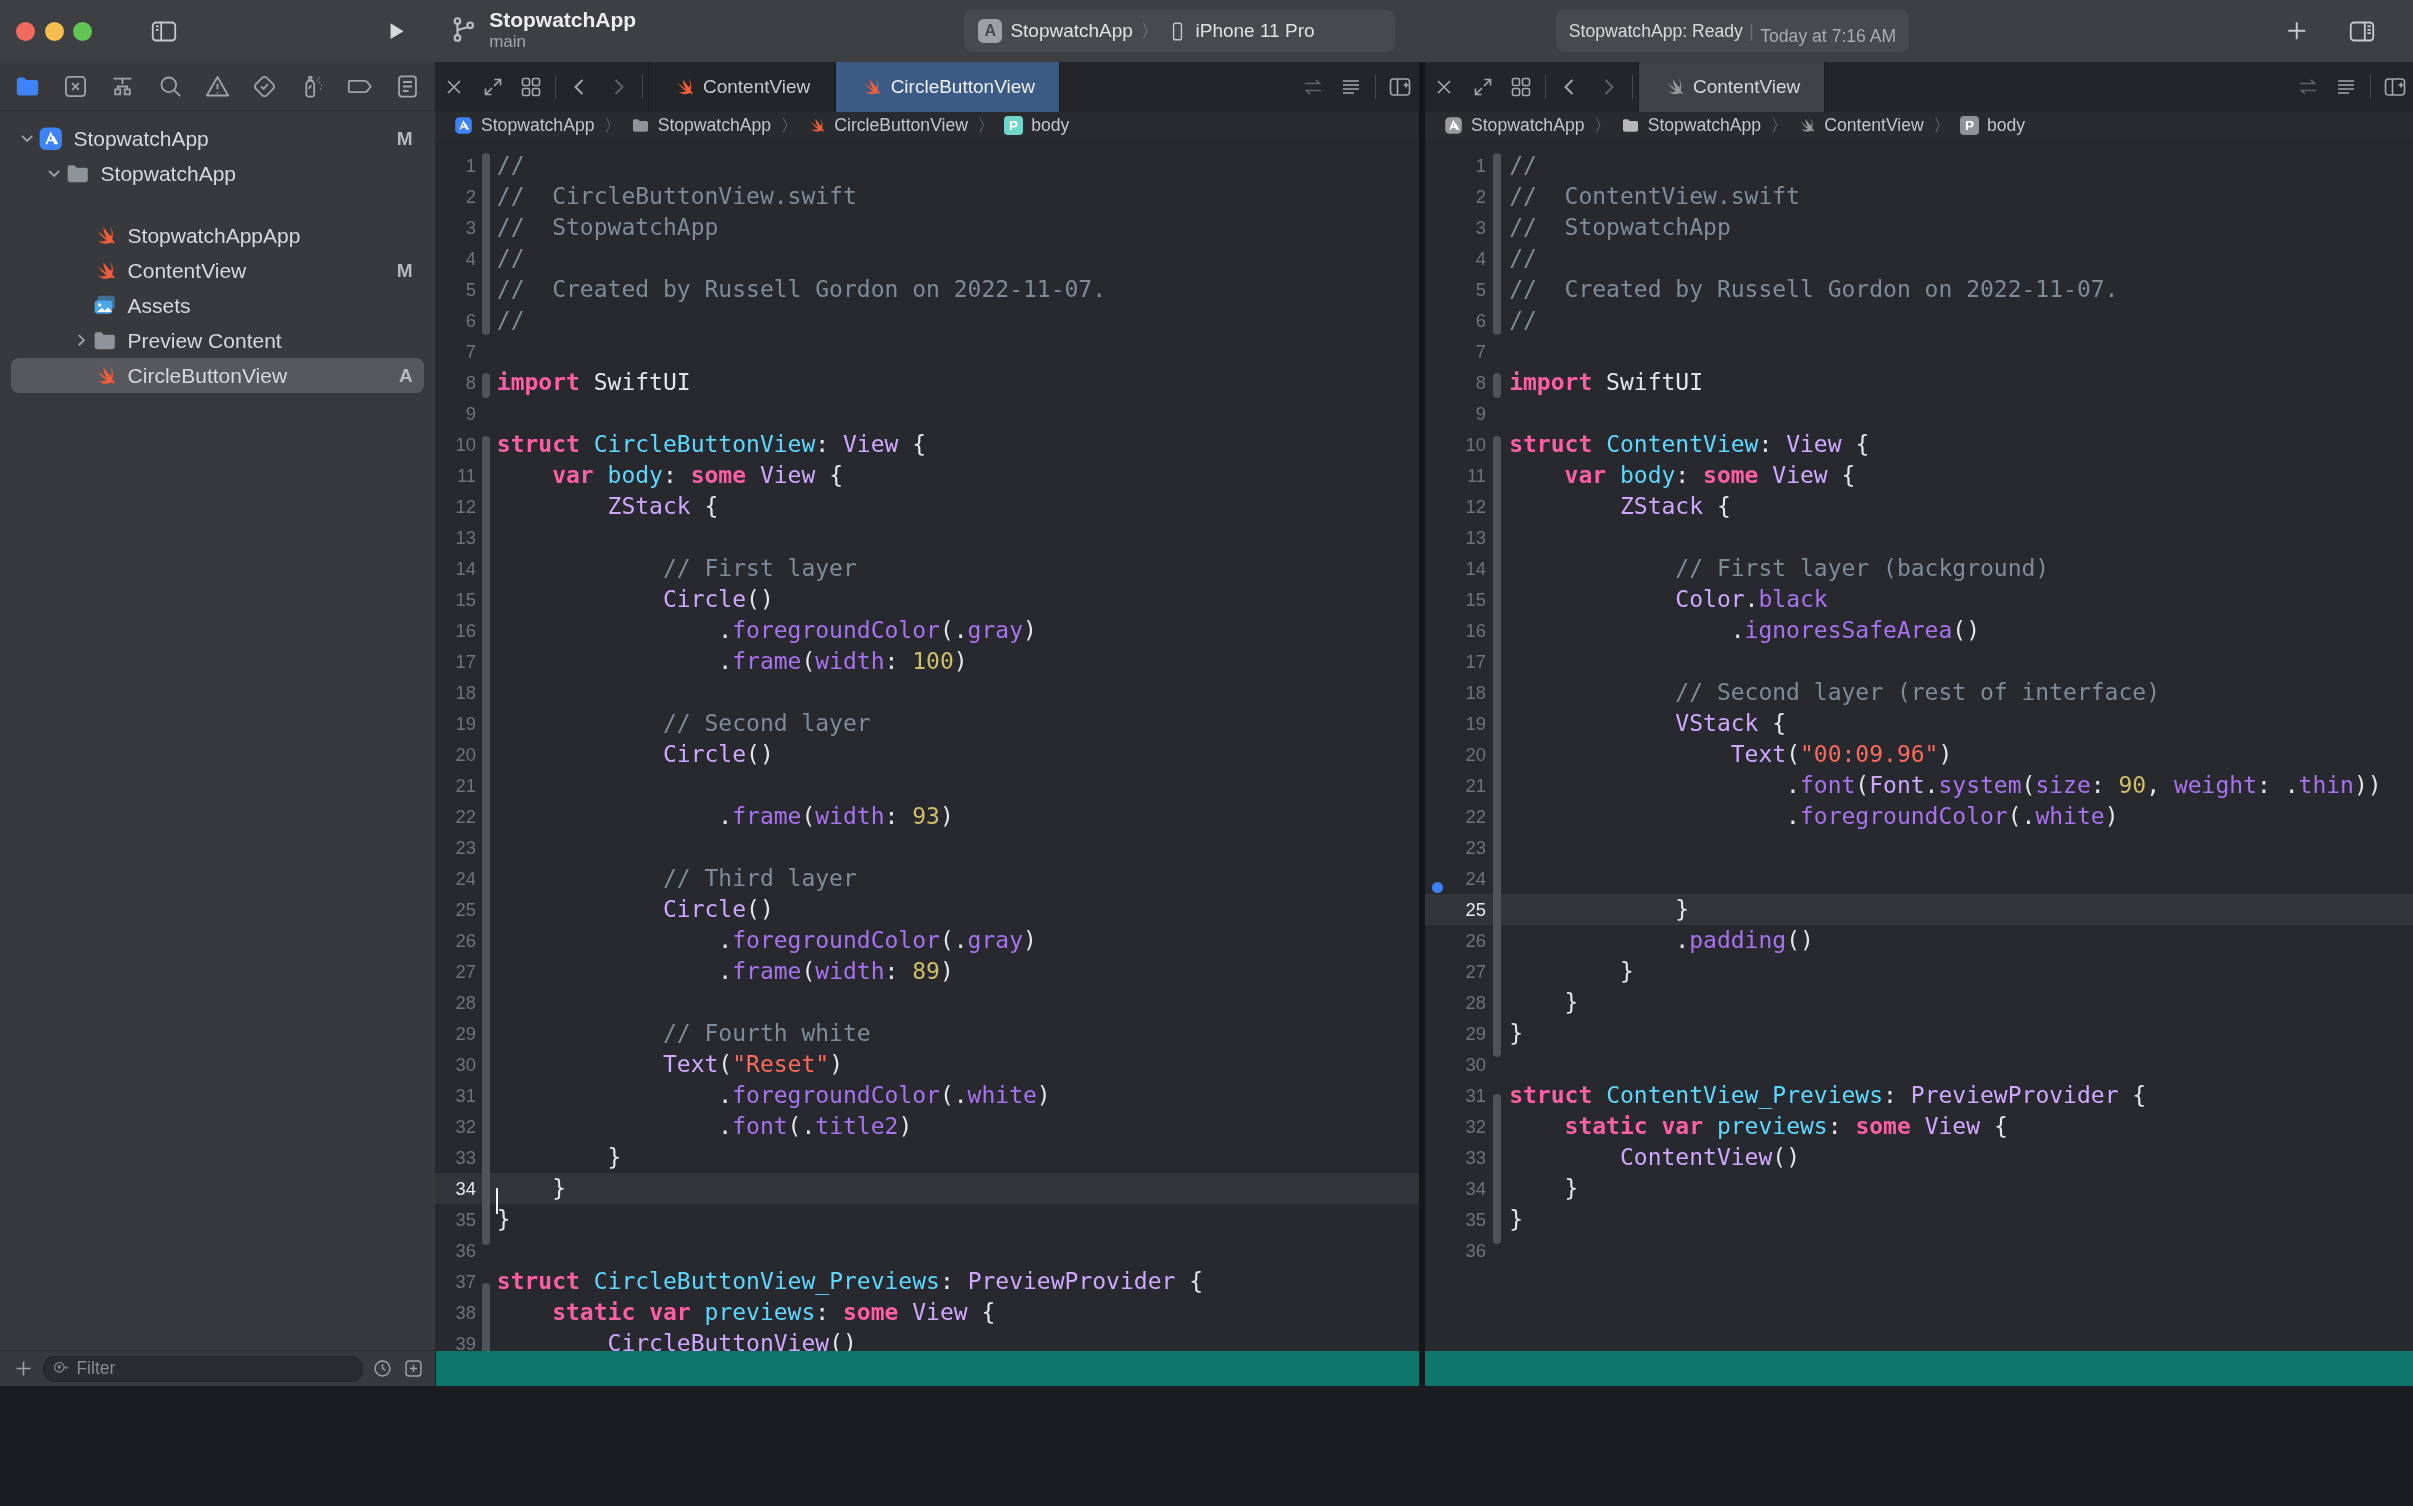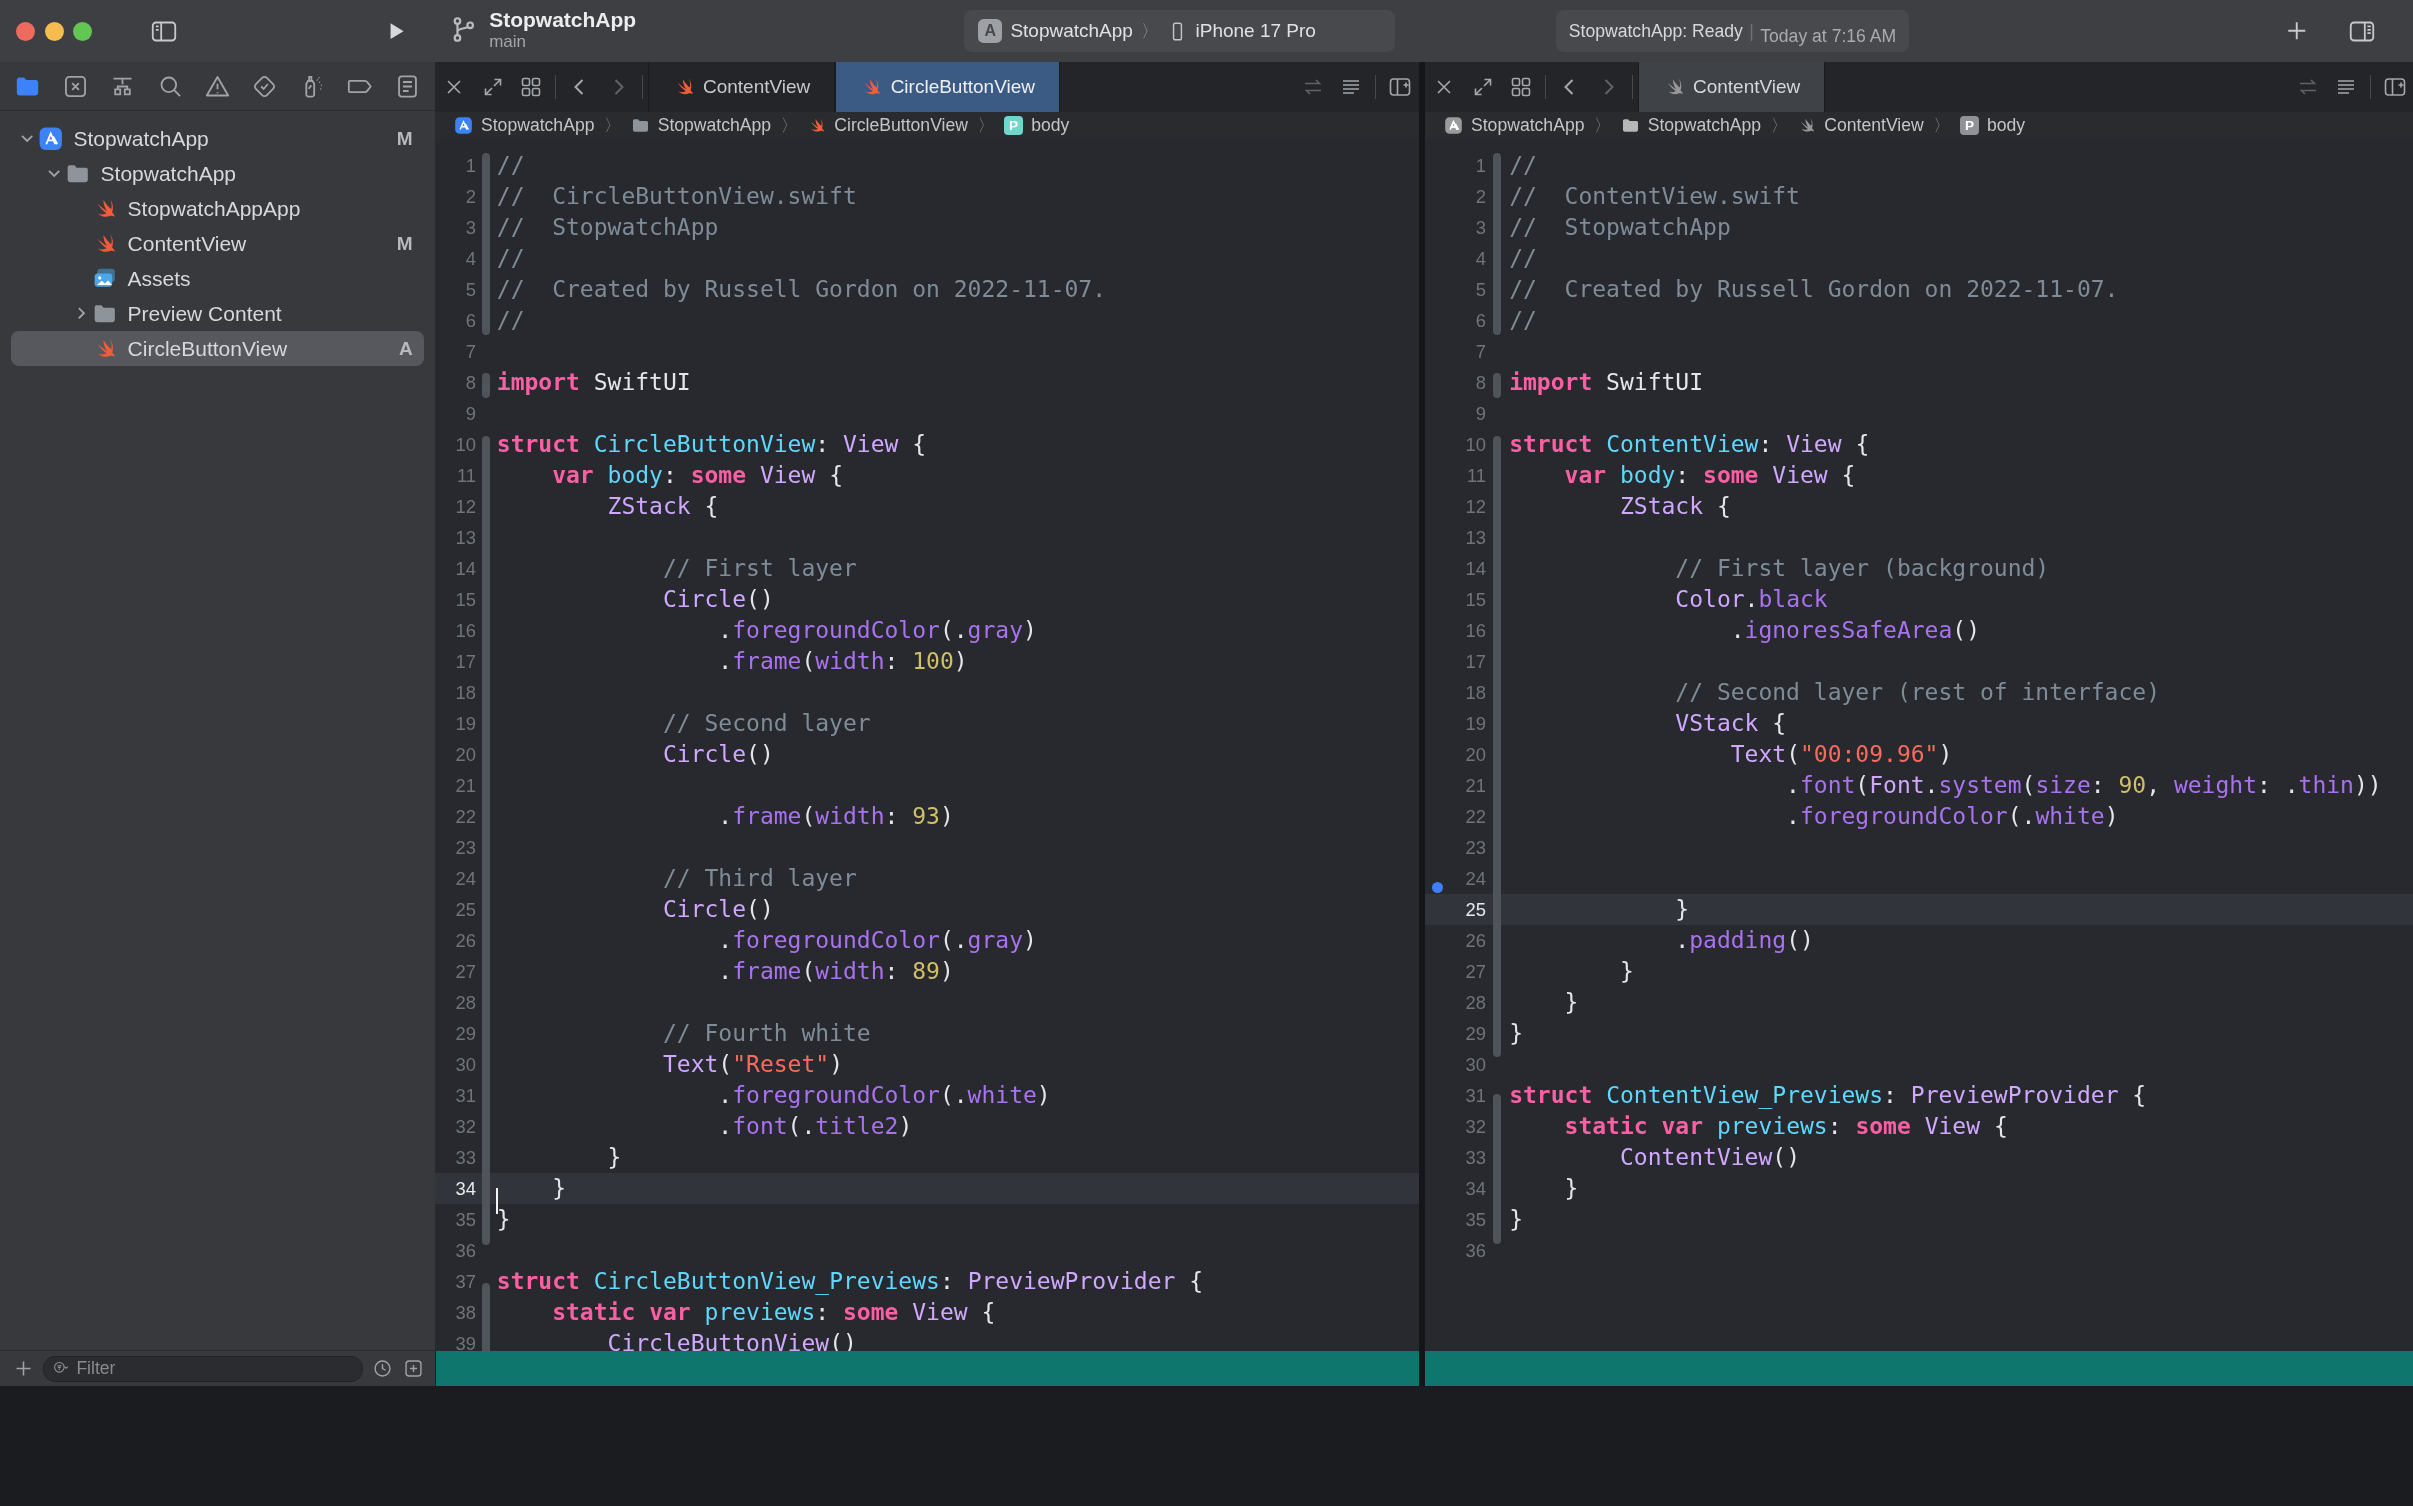--- a/index.html
+++ b/index.html
@@ -131,21 +131,21 @@
     </div>
     <div class="pill scheme-pill">
       <span class="glyph-app">A</span>
       <span class="scheme-txt">StopwatchApp</span>
       <span class="crumb-sep">〉</span>
       <span class="phone-ic ic">
         <svg viewBox="0 0 24 24" fill="none" stroke="currentColor" stroke-width="1.6">
             <rect x="7.5" y="2.5" width="9" height="19" rx="2.2"></rect>
           </svg>
       </span>
-      <span class="scheme-txt">iPhone 17 Pro</span>
+      <span class="scheme-txt">iPhone 11 Pro</span>
     </div>
     <div class="pill status-pill">
       <span class="st-primary">StopwatchApp: Ready</span>
       <span class="st-sep">|</span>
       <span class="st-time">Today at 7:16 AM</span>
     </div>
     <span class="win-icon ic" style="left:2284px;top:18.4px;width:25.5px;height:25.5px;">
       <svg viewBox="0 0 24 24" fill="none" stroke="currentColor" stroke-width="1.8">
           <path d="M12 4v16M4 12h16"></path>
         </svg>
@@ -234,21 +234,21 @@
               <path d="M6.5 9.5l5.5 5.5 5.5-5.5" stroke-width="2"></path>
             </svg>
           </span>
           <span class="ic ticon">
             <svg viewBox="0 0 24 24">
               <path d="M2.5 6c0-1.1.9-2 2-2h4.4l2 2.3h8.6c1.2 0 2 .9 2 2v9.2c0 1.4-1.1 2.5-2.5 2.5H5c-1.4 0-2.5-1.1-2.5-2.5z" fill="#8f939a"></path>
             </svg>
           </span>
           <span>StopwatchApp</span>
         </div>
-        <div class="trow" style="padding-left: 59px;">
+        <div class="trow" style="padding-left: 59px; margin-top: 27px;">
           <span class="tchev"></span>
           <span class="ic ticon">
             <svg viewBox="0 0 24 24">
               <path d="M16.9 2.8c3.1 4.2 3.4 9.1 2 12.7 1.4 1.2 2.4 2.8 2.7 4-1.9-1-3.5-1.2-5-.6-3.1 1.4-7.6.9-11.1-2.5 2.9 1.4 6 1.2 8.2-.1C10.3 14.2 7.1 10.3 5.2 7.3c2.5 2.4 6.3 5.5 9 6.9-2.3-3.2-3.7-7.2-3.4-10.5 2.1 3.5 5.4 7.1 7.2 8.7 1-2.6.7-6-1.1-9.6z" fill="#f15c39"></path>
             </svg>
           </span>
           <span>StopwatchAppApp</span>
         </div>
         <div class="trow" style="padding-left: 59px;">
           <span class="tchev"></span>

